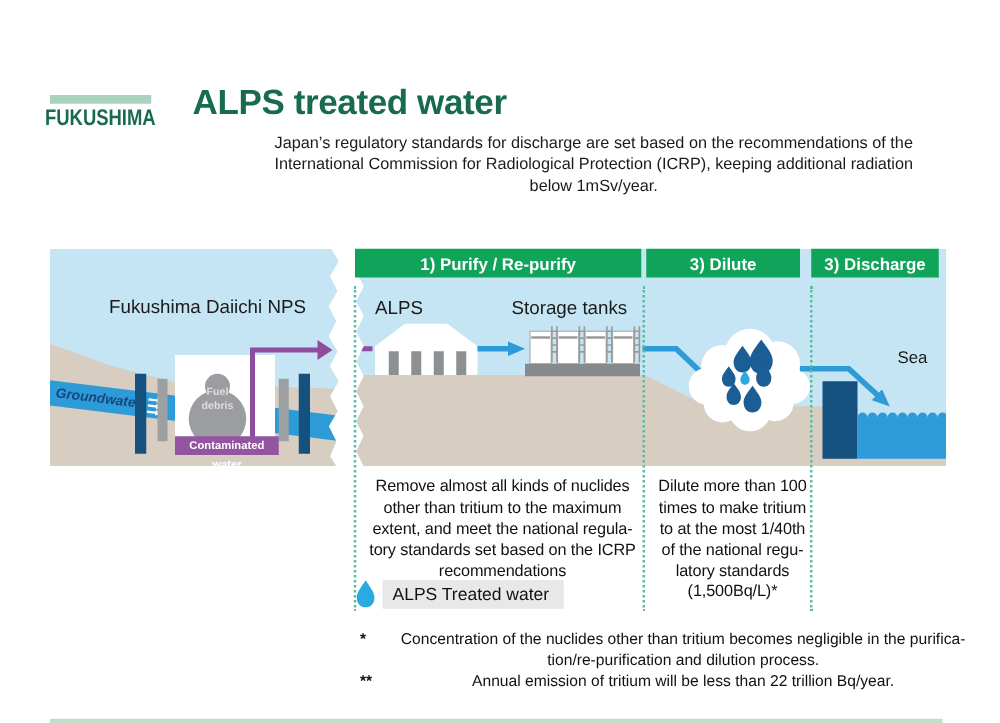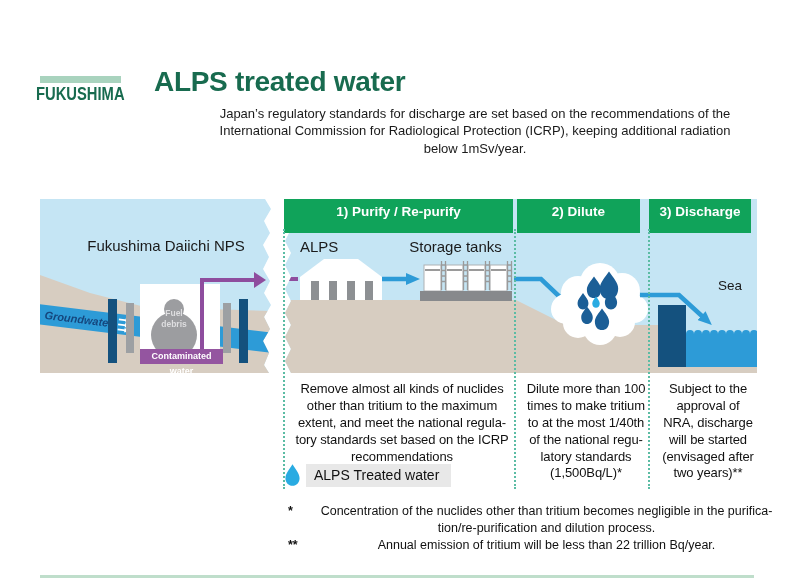--- a/index.html
+++ b/index.html
@@ -12,21 +12,21 @@
   .pre { white-space:pre-line;text-align:center; }
 
   
   .logo-bar { left:40px; top:43px; width:81px; height:7px; background:#A9D3BE; }
   .logo-text { left:36px; top:51px; font-size:18px; font-weight:700; color:#186B4F;
                transform:scaleX(.82); transform-origin:left center; letter-spacing:0; }
   .title { left:154px; top:33px; font-size:28px; font-weight:600; color:#186B4F; letter-spacing:-.3px; }
   .subtitle { left:155px; top:72px; width:640px; font-size:13px; line-height:1.34; color:#1a1a1a; }
 
   
-  .bar { top:166px; height:34px; background:#10A35A; color:#fff; font-size:13.5px; font-weight:700;
+  .bar { top:166px; height:23px; background:#10A35A; color:#fff; font-size:13.5px; font-weight:700;
          text-align:center; line-height:26px; }
   .bar1 { left:284px; width:229px; }
   .bar2 { left:517px; width:123px; }
   .bar3 { left:649px; width:102px; }
 
   
   .dotted { top:196px; height:260px; width:0; border-left:2px dotted #5BBCA4; }
   .d0 { left:283px; } .d1 { left:514px; } .d2 { left:648px; }
 
   
@@ -186,21 +186,21 @@
         <use href="#drop" transform="translate(303,116) scale(0.85)"></use>
         <use href="#drop" transform="translate(318,120) scale(1.05)"></use>
         <use href="#drop" transform="translate(312,103) scale(0.55)" fill="#29ABE2"></use>
       </g>
 
       <path d="M356 96 H395 L419 118" stroke="#2D9BD7" stroke-width="4.5" fill="none" marker-end="url(#ah)"></path>
     </svg>
   </div>
 
   <div class="abs bar bar1">1) Purify / Re-purify</div>
-  <div class="abs bar bar2">2) Dilute</div>
+  <div class="abs bar bar2">3) Dilute</div>
   <div class="abs bar bar3">3) Discharge</div>
 
   <div class="abs dotted d0"></div>
   <div class="abs dotted d1"></div>
   <div class="abs dotted d2"></div>
 
   <div class="abs alps-label">ALPS</div>
   <div class="abs tanks-label">Storage tanks</div>
   <div class="abs sea-label">Sea</div>
 
@@ -208,26 +208,20 @@
 other than tritium to the maximum
 extent, and meet the national regula-
 tory standards set based on the ICRP
 recommendations</div>
   <div class="abs desc desc2 pre">Dilute more than 100
 times to make tritium
 to at the most 1/40th
 of the national regu-
 latory standards
 (1,500Bq/L)*</div>
-  <div class="abs desc desc3 pre">Subject to the
-approval of
-NRA, discharge
-will be started
-(envisaged after
-two years)**</div>
 
   <div class="abs badge">
     <svg class="badge-drop" width="17" height="24" viewBox="0 0 18 25">
       <path d="M9 1 C12 6 16.5 10.5 16.5 16 C16.5 20.7 13.2 24 9 24 C4.8 24 1.5 20.7 1.5 16 C1.5 10.5 6 6 9 1 Z" fill="#29ABE2"></path>
     </svg>
     <span class="badge-label">ALPS Treated water</span>
   </div>
 
   <div class="abs footnotes">
     <div class="fn-row">

